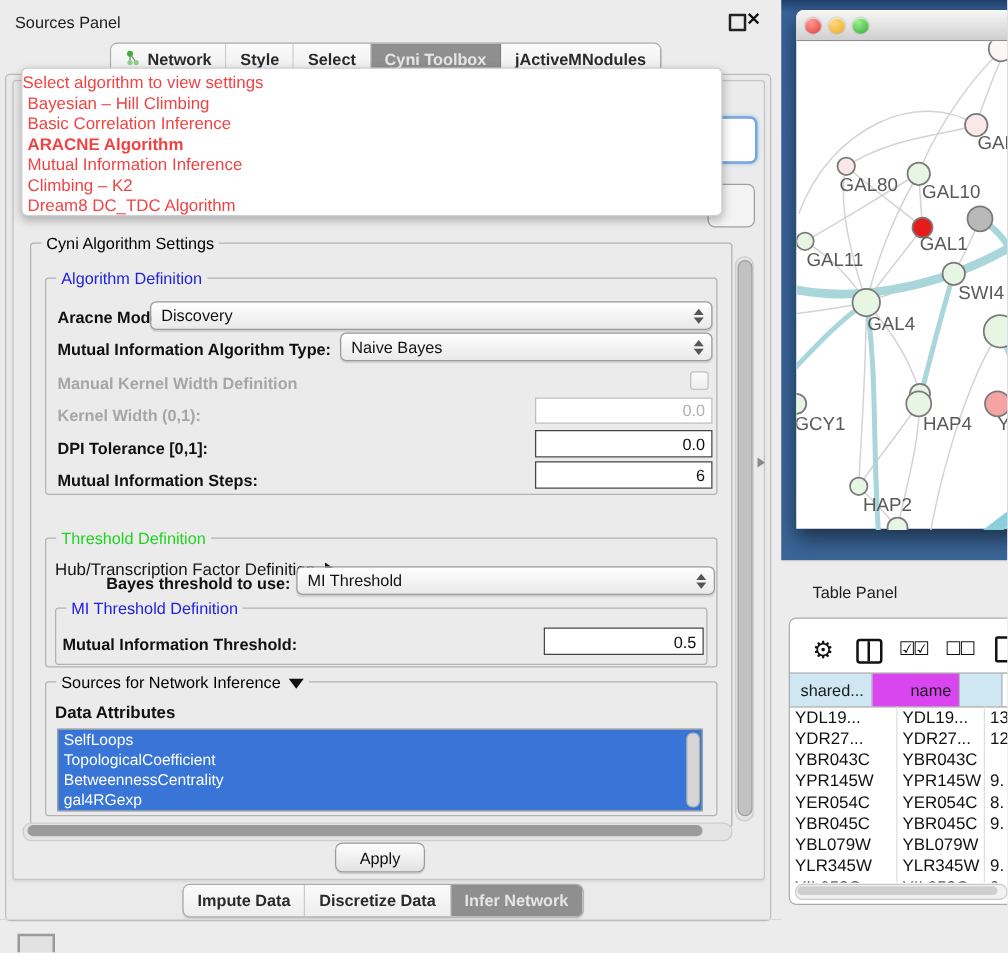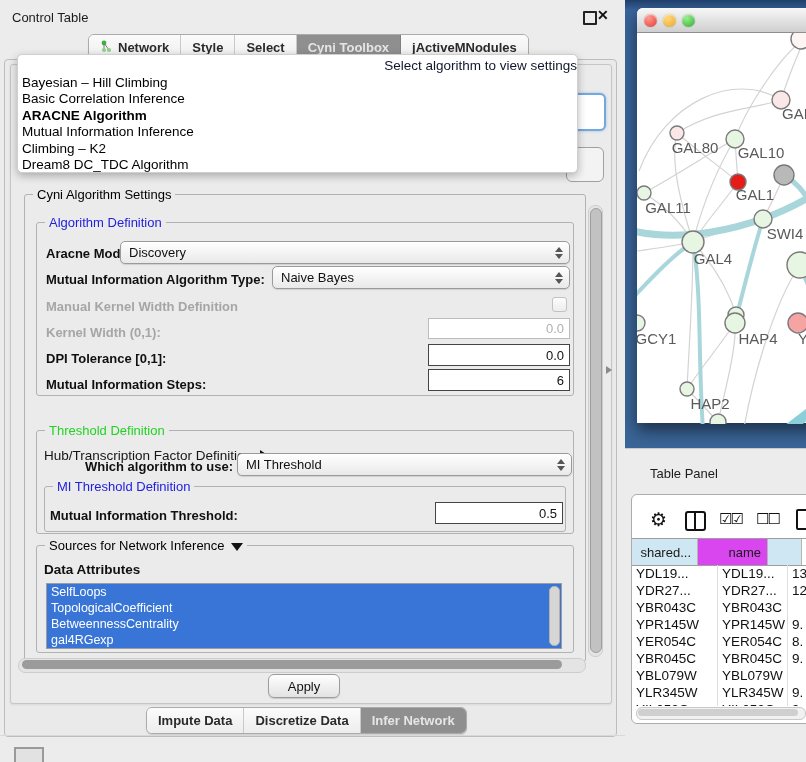--- a/index.html
+++ b/index.html
@@ -16,22 +16,22 @@
   .tab.sel{background:#8f8f8f;color:#e6e6e6;border-right-color:#7f7f7f;}
   #top-tabs{left:88px;top:34px;}
   #bottom-tabs{left:146px;top:707px;}
   .panel-outer{left:4px;top:59px;width:611px;height:676px;border:1px solid #bdbdbd;border-radius:4px;background:#eaeaea;}
   .panel-inner{left:10px;top:64px;width:600px;height:638px;border:1px solid #c6c6c6;border-radius:3px;background:#ebebeb;box-shadow:0 1px 2px rgba(0,0,0,.08);}
   
   .combo-hint1{left:566px;top:93px;width:36px;height:34px;border:2px solid #74a7dc;border-radius:6px;background:#fff;box-shadow:0 0 3px #9cc3ea;}
   .combo-hint2{left:566px;top:147px;width:36px;height:33px;border:1px solid #a0a0a0;border-radius:6px;background:#f3f3f3;}
   
   #algo-popup{left:17px;top:54px;width:561px;height:119px;background:#fff;border:1px solid #cfcfcf;border-radius:5px;box-shadow:0 3px 8px rgba(0,0,0,.28);z-index:50;padding-top:3px;box-sizing:border-box;}
-  #algo-popup .ph{text-align:right;color:#0f172a;font-size:13.5px;height:17px;}
-  #algo-popup .it{font-size:13.5px;color:#000000;padding-left:4px;height:16.4px;line-height:16.4px;white-space:nowrap;}
+  #algo-popup .ph{text-align:left;color:#ef4444;font-size:13.5px;height:17px;}
+  #algo-popup .it{font-size:13.5px;color:#ef4444;padding-left:4px;height:16.4px;line-height:16.4px;white-space:nowrap;}
   #algo-popup .it.bold{font-weight:bold;}
   
   .gbox{border:1px solid #b2b2b2;border-radius:3px;}
   .legend{position:absolute;top:-8px;left:8px;background:#ebebeb;padding:0 4px;font-size:13px;white-space:nowrap;}
   .legend.blue{color:#2121dd;}
   .legend.green{color:#1fd41f;}
   .flabel{font-size:13px;font-weight:bold;color:#101010;white-space:nowrap;}
   .flabel.dis{color:#a6a6a6;}
   .combo{background:linear-gradient(#ffffff,#e9e9e9);border:1px solid #9a9a9a;border-radius:5px;display:flex;align-items:center;font-size:13px;color:#111;padding-left:8px;box-sizing:border-box;box-shadow:0 1px 1px rgba(0,0,0,.12);}
   .spin{margin-left:auto;margin-right:6px;display:flex;flex-direction:column;gap:2px;align-items:center;}
@@ -85,21 +85,21 @@
   .td{box-sizing:border-box;border-right:1px solid #dedede;font-size:13.5px;color:#111;padding:1px 0 0 4px;white-space:nowrap;overflow:hidden;}
   #tp-hscroll{left:636px;top:707px;width:168px;height:11px;background:#f1f1f1;border:1px solid #c9c9c9;border-radius:6px;}
   #tp-hthumb{left:638px;top:709px;width:160px;height:7px;background:#cfcfcf;border-radius:4px;}
   .netlabel{font-size:15px;fill:#5a5a5a;}
 </style>
 </head>
 <body>
 
 <div id="stage">
 
-  <div class="abs" id="cp-title">Control Table</div>
+  <div class="abs" id="cp-title">Sources Panel</div>
   <div class="abs" id="float-btn"></div>
   <div class="abs" id="close-btn">✕</div>
 
   <div class="abs tabbar" id="top-tabs">
     <div class="tab">
       <span>
         <svg width="13" height="13" viewBox="0 0 13 13">
             <line x1="4" y1="3" x2="9" y2="10" stroke="#7a7a7a"></line>
             <line x1="4" y1="3" x2="4" y2="10" stroke="#7a7a7a"></line>
             <circle cx="4" cy="3" r="2.4" fill="#3fae3f"></circle>
@@ -171,21 +171,21 @@
   <div class="abs flabel" style="left:46px;top:377px;">Mutual Information Steps:</div>
   <div class="abs tfield" style="left:428px;top:369px;width:142px;height:22px;">6</div>
 
   <div class="abs" style="left:44px;top:400px;font-size:13.5px;color:#151515;margin-top:48px;">
     <span>Hub/Transcription Factor Definition</span><span class="arrow-r"></span>
   </div>
 
   <div class="abs gbox" style="left:36px;top:430px;width:536px;height:102px;">
     <span class="legend green">Threshold Definition</span>
   </div>
-  <div class="abs flabel" style="left:85px;top:459px;">Which algorithm to use:</div>
+  <div class="abs flabel" style="left:85px;top:459px;">Bayes threshold to use:</div>
   <div class="abs combo" style="left:237px;top:453px;width:335px;height:23px;">
     <span>MI Threshold</span>
     <span class="spin">
         <i class="up"></i>
         <i class="dn"></i>
       </span>
   </div>
   <div class="abs gbox" style="left:44px;top:486px;width:520px;height:44px;background:#ebebeb;">
     <span class="legend blue">MI Threshold Definition</span>
   </div>

